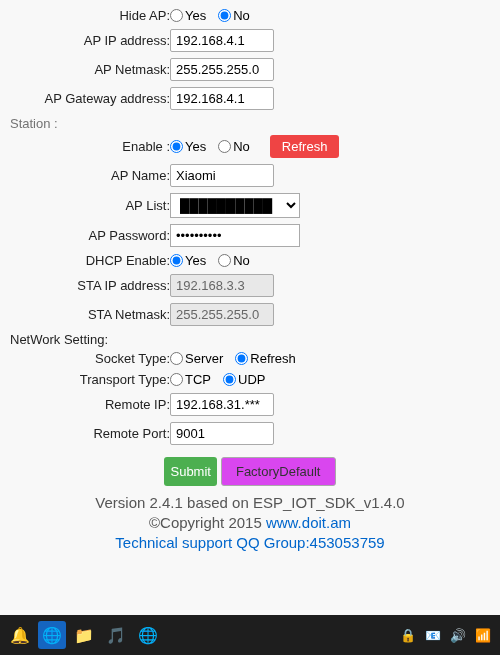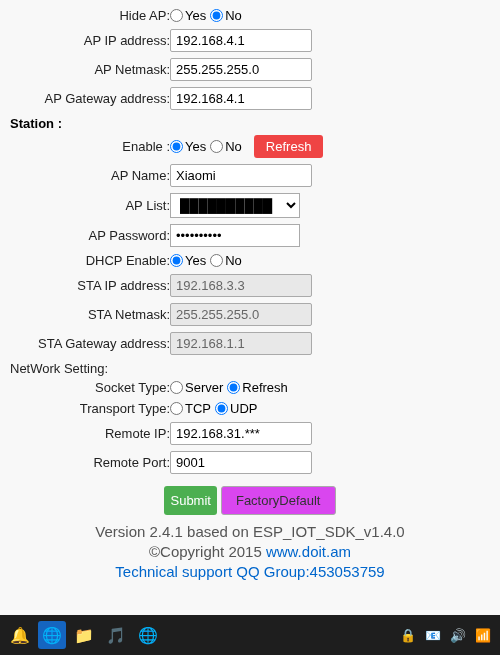--- a/index.html
+++ b/index.html
@@ -27,46 +27,46 @@
     .form-label {
       text-align: right;
       min-width: 160px;
       color: #222;
       font-size: 13px;
     }
     .form-value {
       flex: 1;
     }
     input[type="text"] {
-      width: 142px;
+      width: 104px;
       border: 1px solid #aaa;
       padding: 3px 5px;
       font-size: 13px;
       background: #fff;
       border-radius: 2px;
     }
     input[type="text"].disabled-input {
       background: #e8e8e8;
       color: #666;
     }
     .radio-group {
       display: flex;
       align-items: center;
-      gap: 4px;
+      gap: 12px;
     }
     .radio-group label {
       display: flex;
       align-items: center;
       gap: 2px;
       cursor: pointer;
     }
     .section-title {
       font-size: 13px;
-      font-weight: bold;
-      color: #000000;
+      font-weight: normal;
+      color: #737373;
       margin: 6px 0 4px 0;
     }
     .btn-refresh {
       background: #ef4444;
       color: #fff;
       border: none;
       padding: 4px 12px;
       border-radius: 3px;
       cursor: pointer;
       font-size: 13px;
@@ -263,26 +263,20 @@
     </div>
   </div>
 
   <div class="form-row">
     <div class="form-label">STA Netmask:</div>
     <div class="form-value">
       <input type="text" class="disabled-input" readonly="" value="255.255.255.0" style="">
     </div>
   </div>
 
-  <div class="form-row">
-    <div class="form-label">STA Gateway address:</div>
-    <div class="form-value">
-      <input type="text" class="disabled-input" readonly="" value="192.168.1.1" style="">
-    </div>
-  </div>
 
   <div class="network-section-title">NetWork Setting:</div>
 
   <div class="form-row">
     <div class="form-label">Socket Type:</div>
     <div class="form-value radio-group">
       <label>
         <input type="radio" name="socketType" value="Server" style="">
         <span>Server</span>
       </label>

